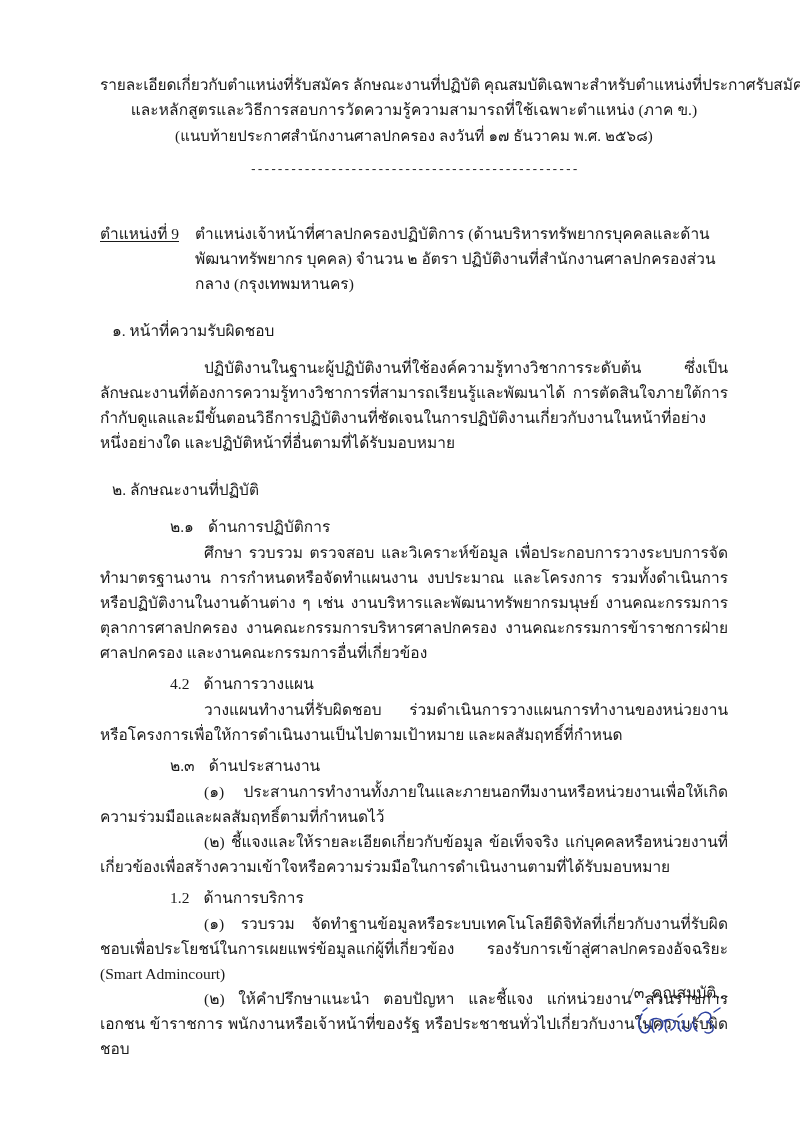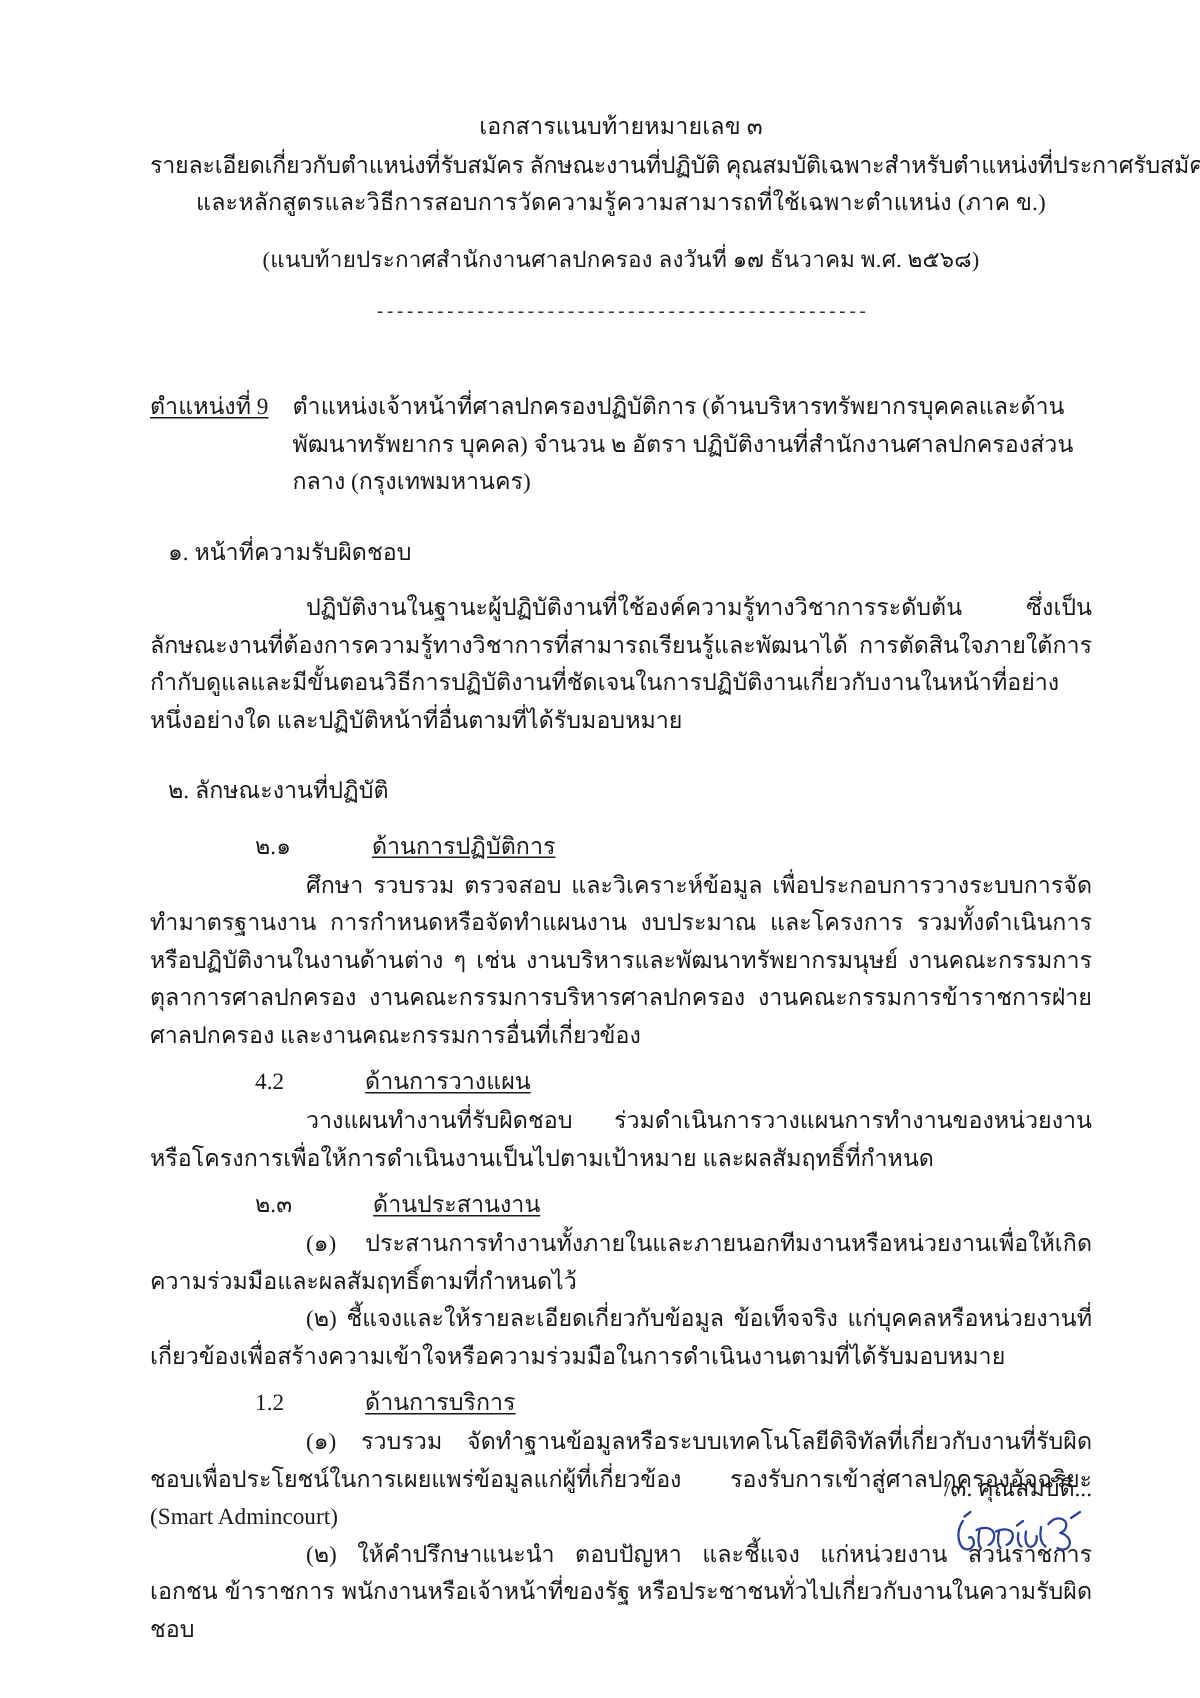--- a/index.html
+++ b/index.html
@@ -40,21 +40,21 @@
     white-space: nowrap;
   }
   .doc-header .hline.title-main {
     margin-bottom: 1px;
   }
   .doc-header .hline.wide {
     letter-spacing: -0.15px;
   }
   .doc-header .hline.subnote {
     font-size: 15px;
-    margin-top: 14px;
+    margin-top: 2px;
   }
 
   .divider-dashes {
     text-align: center;
     font-family: "Liberation Mono", "DejaVu Sans Mono", monospace;
     font-size: 12px;
     line-height: 14px;
     letter-spacing: -0.5px;
     color: #222;
     margin-top: 14px;
@@ -114,24 +114,22 @@
     margin: 0;
     padding-left: 70px;
     display: flex;
     gap: 14px;
   }
   .sub-heading .sub-num {
     white-space: nowrap;
     font-family: Liberation Serif, serif;
   }
   .sub-heading .sub-title {
-    text-decoration: underline;
     text-underline-offset: 2px;
     white-space: nowrap;
-    margin-left: 40px;
   }
 
   .sub-block {
     margin-top: 1px;
   }
   .sub-block + .sub-heading {
     margin-top: 6px;
   }
 
   
@@ -156,21 +154,20 @@
     width: 100%;
     height: 100%;
   }
 </style>
 </head>
 <body>
 
 <div class="page">
 
   <div class="doc-header">
-    <span class="hline title-main">เอกสารแนบท้ายหมายเลข ๓</span>
     <span class="hline wide">รายละเอียดเกี่ยวกับตำแหน่งที่รับสมัคร ลักษณะงานที่ปฏิบัติ คุณสมบัติเฉพาะสำหรับตำแหน่งที่ประกาศรับสมัคร</span>
     <span class="hline">และหลักสูตรและวิธีการสอบการวัดความรู้ความสามารถที่ใช้เฉพาะตำแหน่ง (ภาค ข.)</span>
     <span class="hline subnote">(แนบท้ายประกาศสำนักงานศาลปกครอง ลงวันที่  ๑๗   ธันวาคม พ.ศ. ๒๕๖๘)</span>
   </div>
 
   <div class="divider-dashes">-------------------------------------------------</div>
 
   <div class="position-row">
     <div class="position-label">ตำแหน่งที่ 9</div>
     <div class="position-body">

